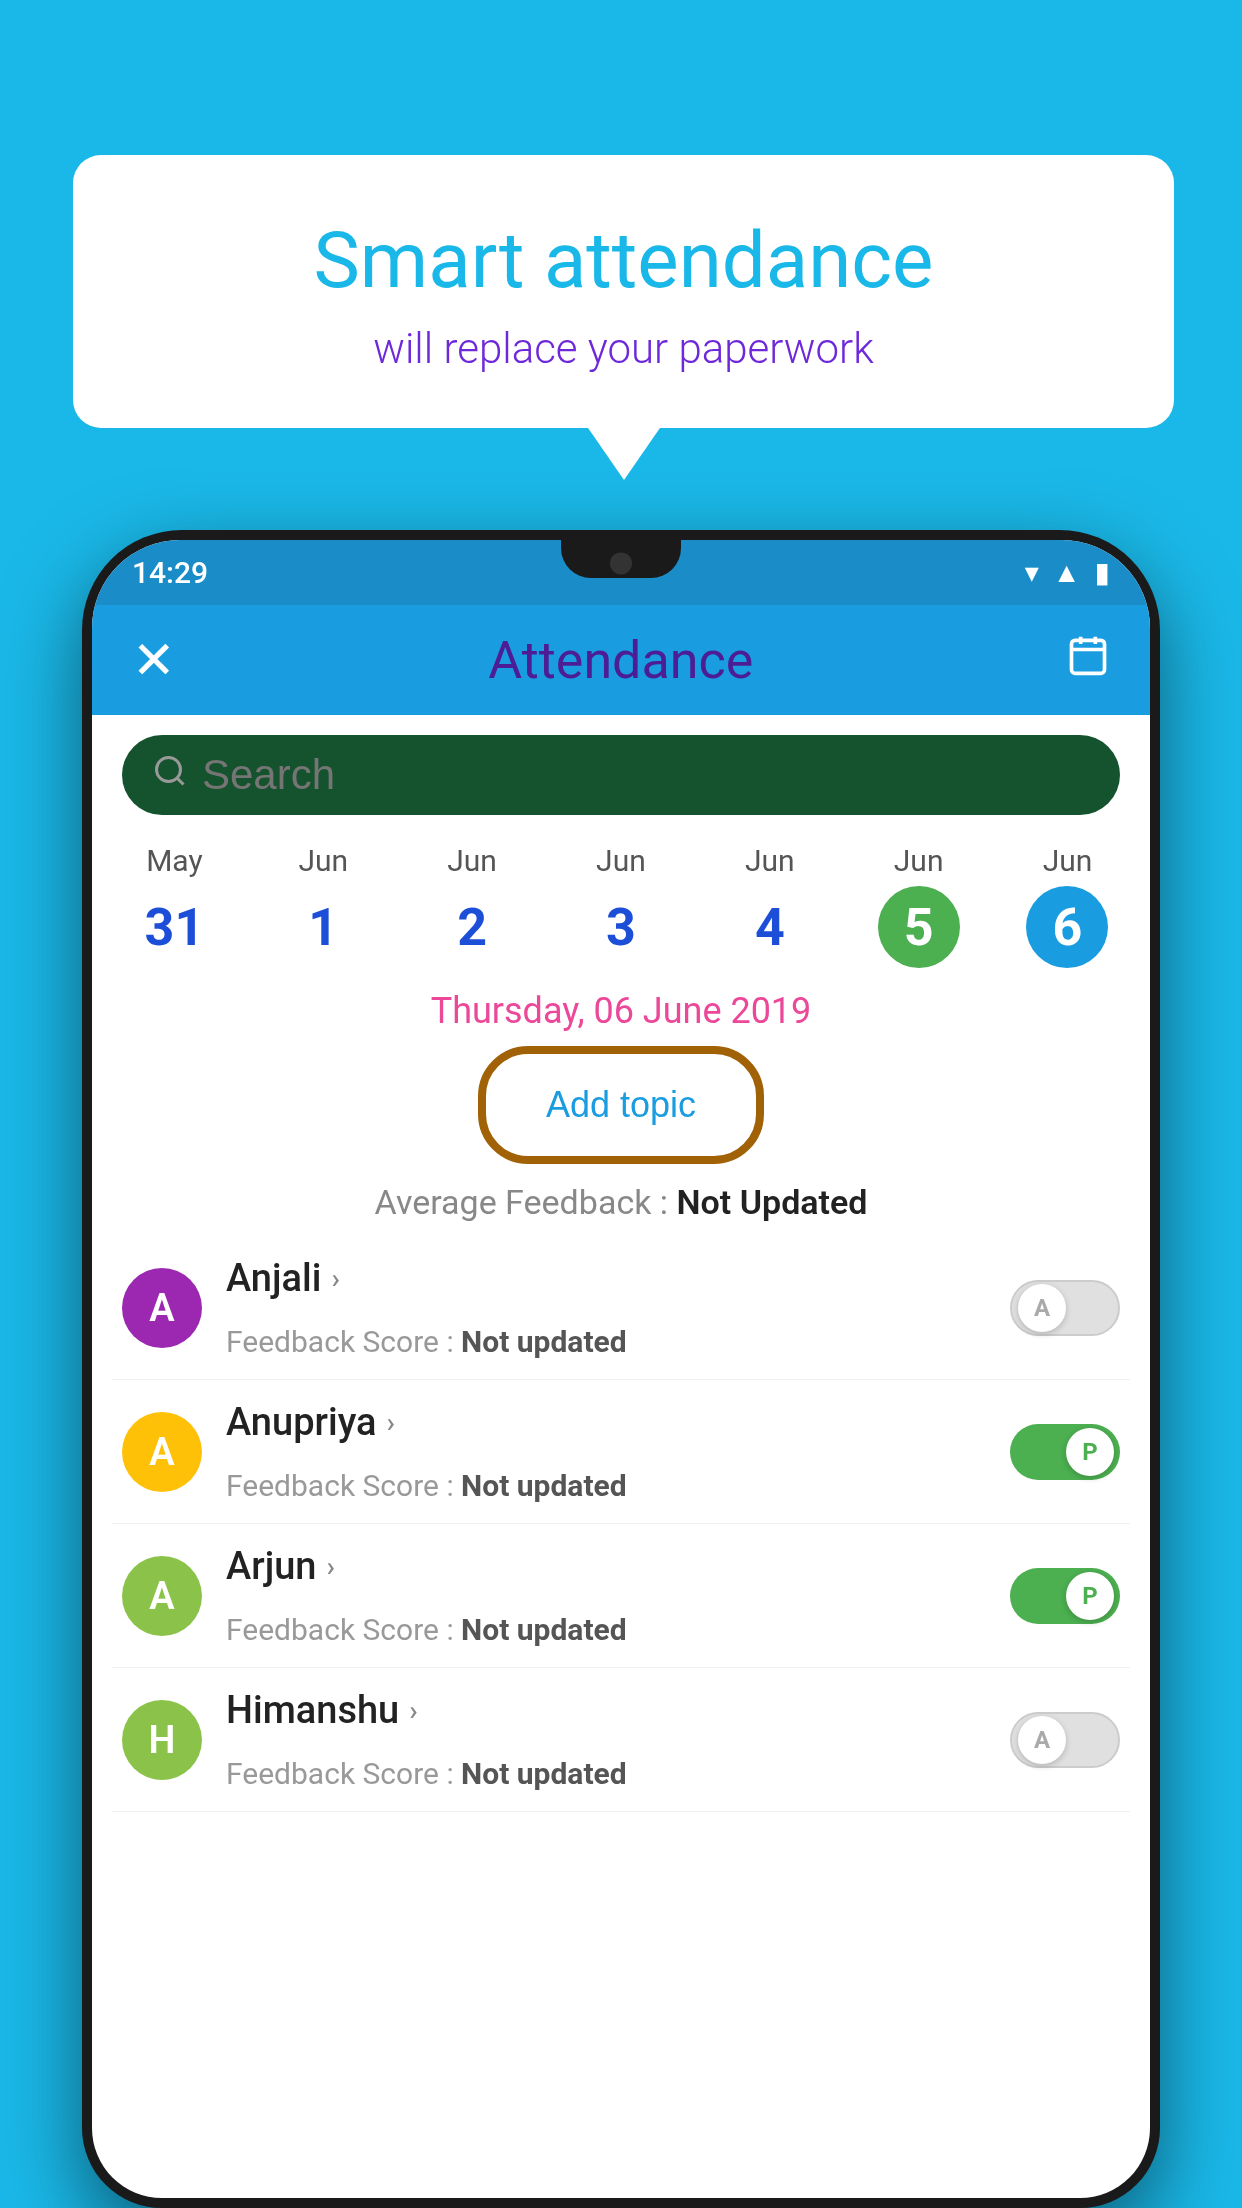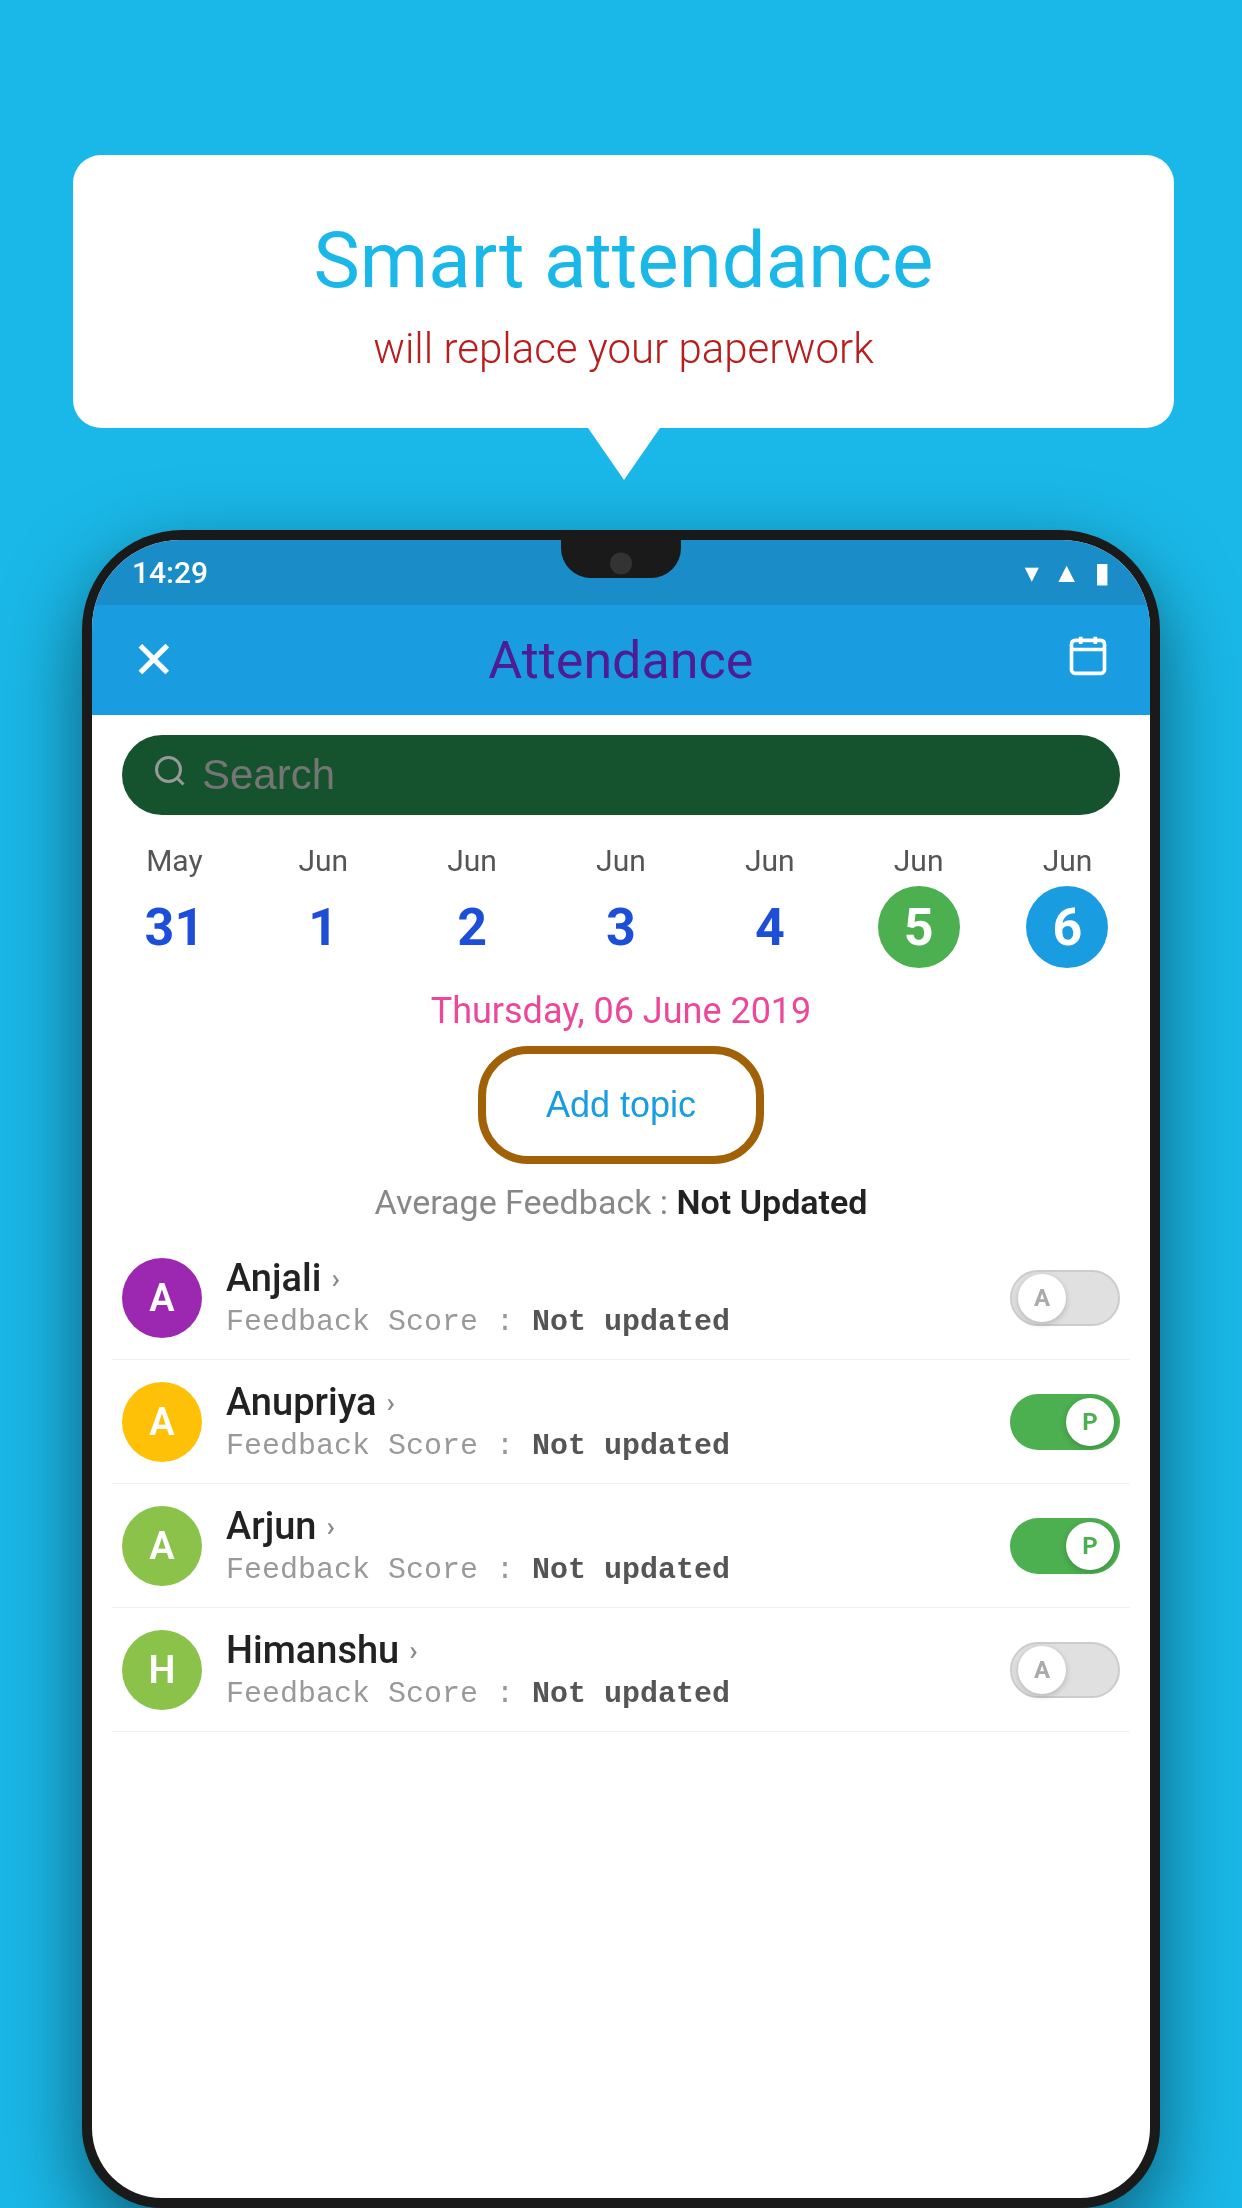--- a/index.html
+++ b/index.html
@@ -36,21 +36,21 @@
       border-top: 55px solid white;
     }
     .bubble-title {
       font-size: 78px;
       color: #1ab8e8;
       font-weight: 400;
       margin-bottom: 18px;
     }
     .bubble-subtitle {
       font-size: 42px;
-      color: #b91c1c;
+      color: #6d28d9;
       font-weight: 300;
     }
 
     
     .phone-frame {
       position: absolute;
       top: 530px;
       left: 82px;
       right: 82px;
       bottom: 0;
@@ -266,22 +266,21 @@
       align-items: center;
       gap: 10px;
     }
     .chevron {
       color: #888;
       font-size: 28px;
     }
     .student-feedback {
       font-size: 30px;
       color: #999;
-      margin-top: 5px;
-      font-family: Liberation Mono, monospace;
+      margin-top: 24px;
     }
     .student-feedback strong {
       color: #555;
     }
 
     
     .toggle-wrap {
       flex-shrink: 0;
       margin-left: 16px;
     }

